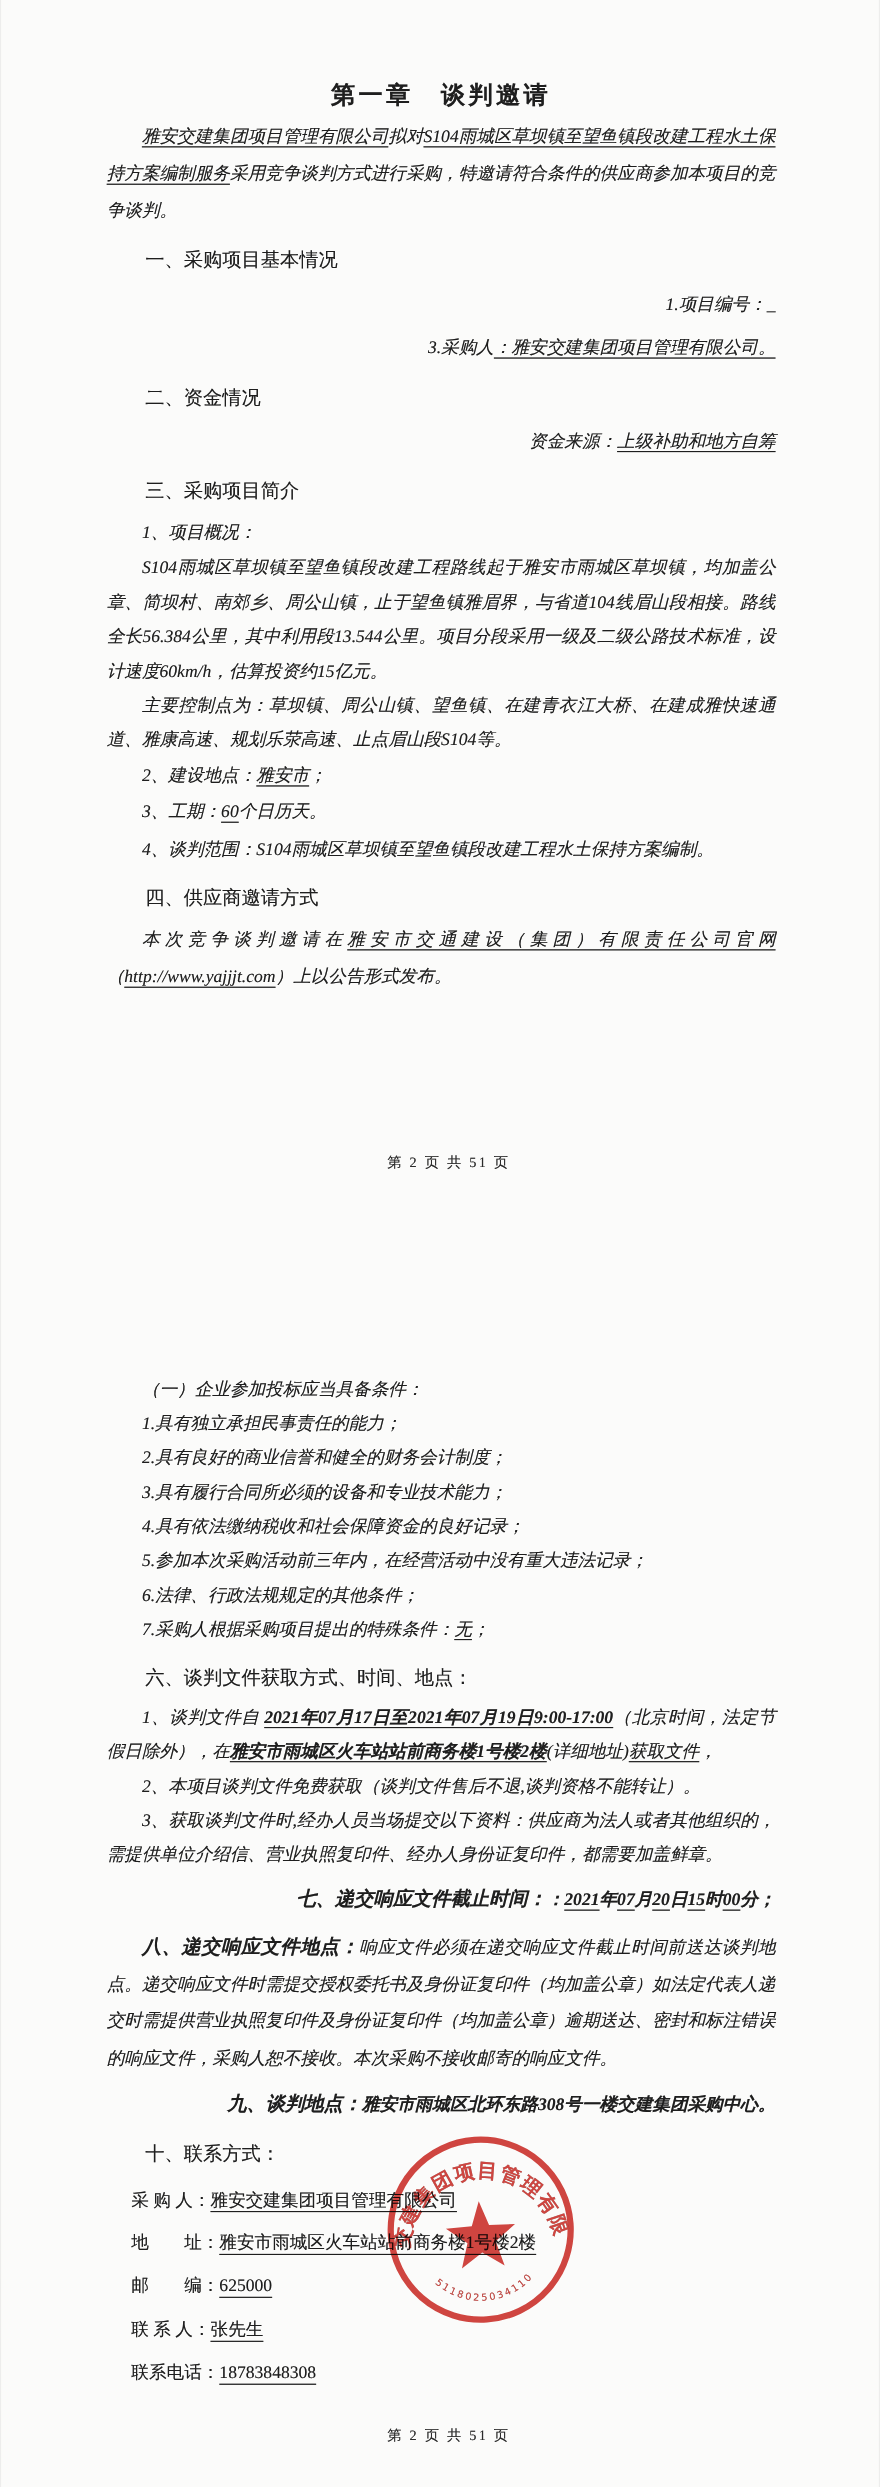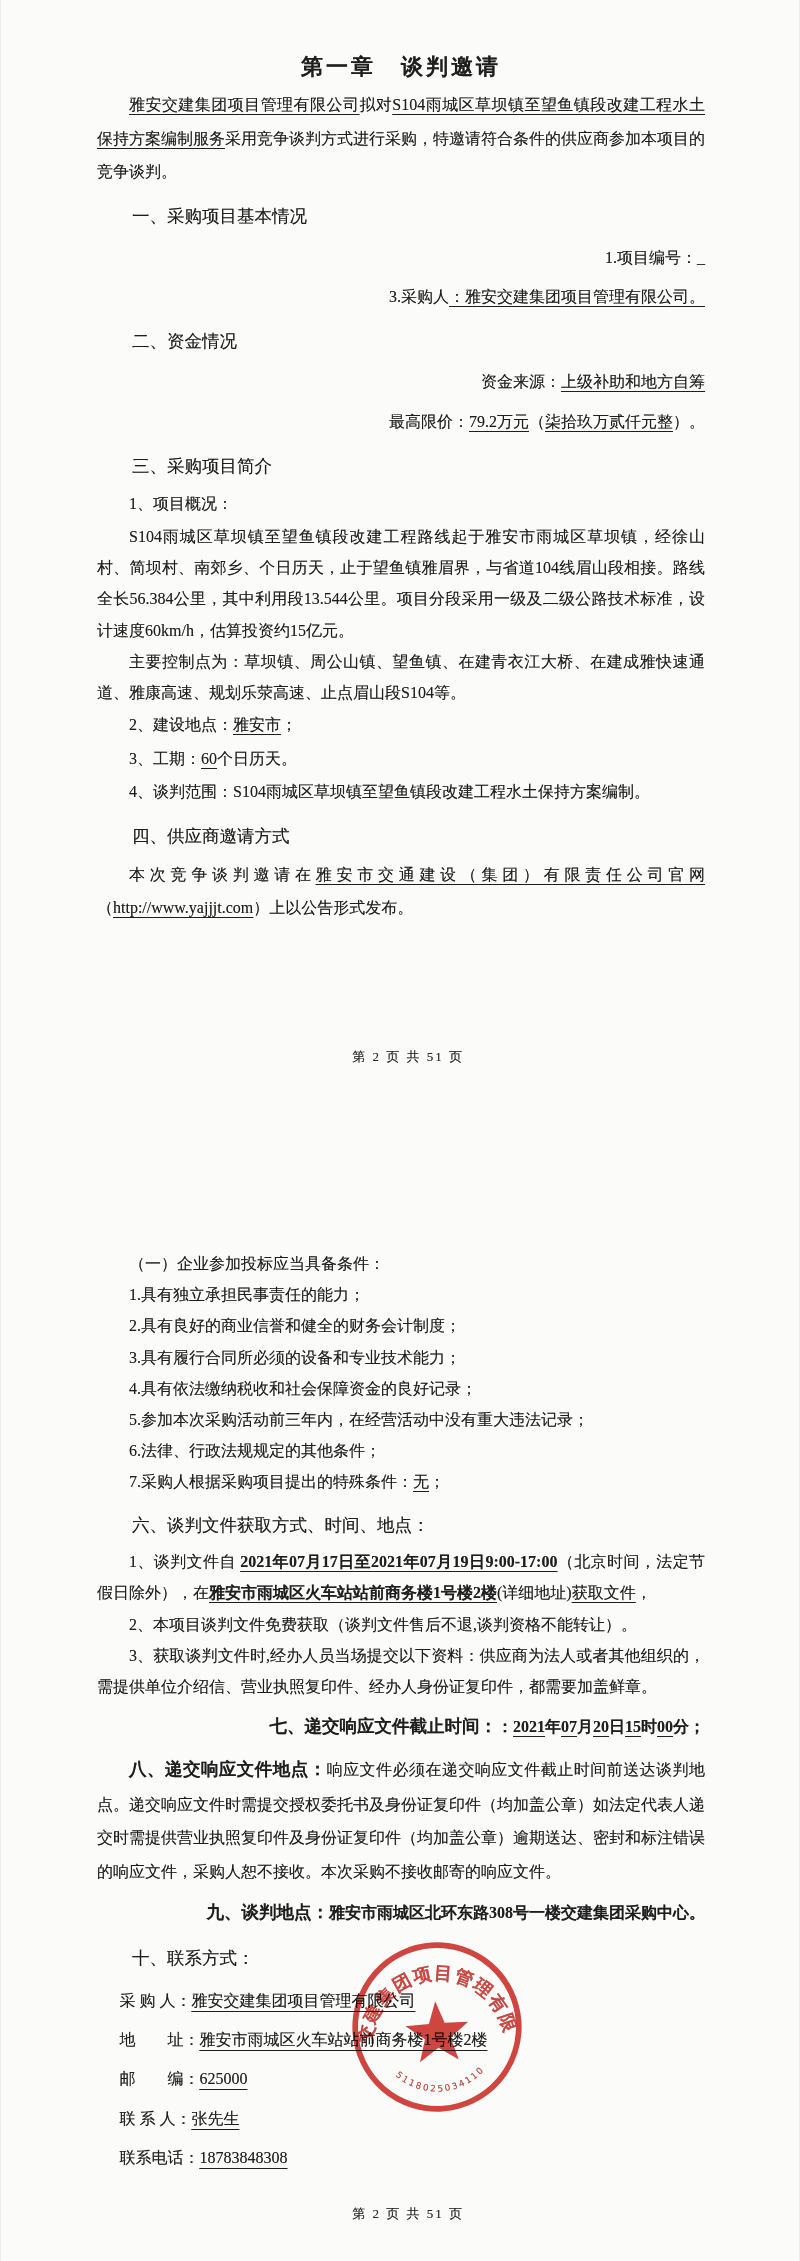--- a/index.html
+++ b/index.html
@@ -9,26 +9,26 @@
     color:#1e1e1e;
     font-family:"Liberation Serif","DejaVu Serif",serif;
     font-size:16px;
     text-shadow:0 0 .4px rgba(20,20,20,.45);
   }
   .doc{width:800px;position:relative;box-shadow:inset 1px 0 0 #ededec, inset -1px 0 0 #ededec;}
   .page{position:relative;width:800px;box-sizing:border-box;padding:0 95px 0 97px;}
   .page-2{height:1080px;}
   .page-3{height:1181px;padding-top:168px;}
   .title{
-    margin:0;padding-top:52px;
+    margin:0;padding-top:72px;
     text-align:center;
     font-size:22px;font-weight:700;letter-spacing:3px;
   }
   p{margin:0;line-height:2.1;}
-  .indent{text-indent:2em;}
+  .indent{text-indent:2em;font-style:italic;}
   .hd{font-size:17.5px;font-weight:400;text-indent:2em;margin-top:9px;margin-bottom:3px;}
   .sp{margin-top:6px;text-align:right;}
   .justify{text-align:justify;}
   .u{text-decoration:underline;text-underline-offset:4px;text-decoration-thickness:1px;}
   .b{font-weight:700;}
   .h{font-size:17.5px;}
   .tight{line-height:1.95;}
   .footer{
     position:absolute;left:16px;right:0;text-align:center;
     font-size:13px;letter-spacing:2px;color:#2a2a2a;
@@ -53,25 +53,24 @@
     <h1 class="title">第一章　谈判邀请</h1>
 
     <p class="indent sp justify"><span class="u">雅安交建集团项目管理有限公司</span><span>拟对</span><span class="u">S104雨城区草坝镇至望鱼镇段改建工程水土保持方案编制服务</span><span>采用竞争谈判方式进行采购，特邀请符合条件的供应商参加本项目的竞争谈判。</span></p>
 
     <p class="hd">一、采购项目基本情况</p>
     <p class="indent sp"><span>1.项目编号：</span><span>_</span></p>
     <p class="indent sp"><span>3.采购人</span><span class="u">：雅安交建集团项目管理有限公司。</span></p>
 
     <p class="hd">二、资金情况</p>
     <p class="indent sp"><span>资金来源：</span><span class="u">上级补助和地方自筹</span></p>
-    <p class="indent sp"><span>最高限价：</span><span class="u">79.2万元</span><span>（</span><span class="u">柒拾玖万贰仟元整</span><span>）。</span></p>
 
     <p class="hd">三、采购项目简介</p>
     <p class="indent">1、项目概况：</p>
-    <p class="indent tight justify">S104雨城区草坝镇至望鱼镇段改建工程路线起于雅安市雨城区草坝镇，经徐山村、简坝村、南郊乡、个日历天，止于望鱼镇雅眉界，与省道104线眉山段相接。路线全长56.384公里，其中利用段13.544公里。项目分段采用一级及二级公路技术标准，设计速度60km/h，估算投资约15亿元。</p>
+    <p class="indent tight justify">S104雨城区草坝镇至望鱼镇段改建工程路线起于雅安市雨城区草坝镇，均加盖公章、简坝村、南郊乡、周公山镇，止于望鱼镇雅眉界，与省道104线眉山段相接。路线全长56.384公里，其中利用段13.544公里。项目分段采用一级及二级公路技术标准，设计速度60km/h，估算投资约15亿元。</p>
     <p class="indent tight justify">主要控制点为：草坝镇、周公山镇、望鱼镇、在建青衣江大桥、在建成雅快速通道、雅康高速、规划乐荥高速、止点眉山段S104等。</p>
     <p class="indent"><span>2、建设地点：</span><span class="u">雅安市</span><span>；</span></p>
     <p class="indent"><span>3、工期：</span><span class="u">60</span><span>个日历天。</span></p>
     <p class="indent"><span>4、谈判范围：S104雨城区草坝镇至望鱼镇段改建工程水土保持方案编制。</span></p>
 
     <p class="hd">四、供应商邀请方式</p>
     <p class="indent justify"><span>本次竞争谈判邀请在</span><span class="u">雅安市交通建设（集团）有限责任公司官网</span><span>（</span><span class="u">http://www.yajjjt.com</span><span>）上以公告形式发布。</span></p>
 
 
     <div class="footer footer-2">第 2 页 共 51 页</div>

